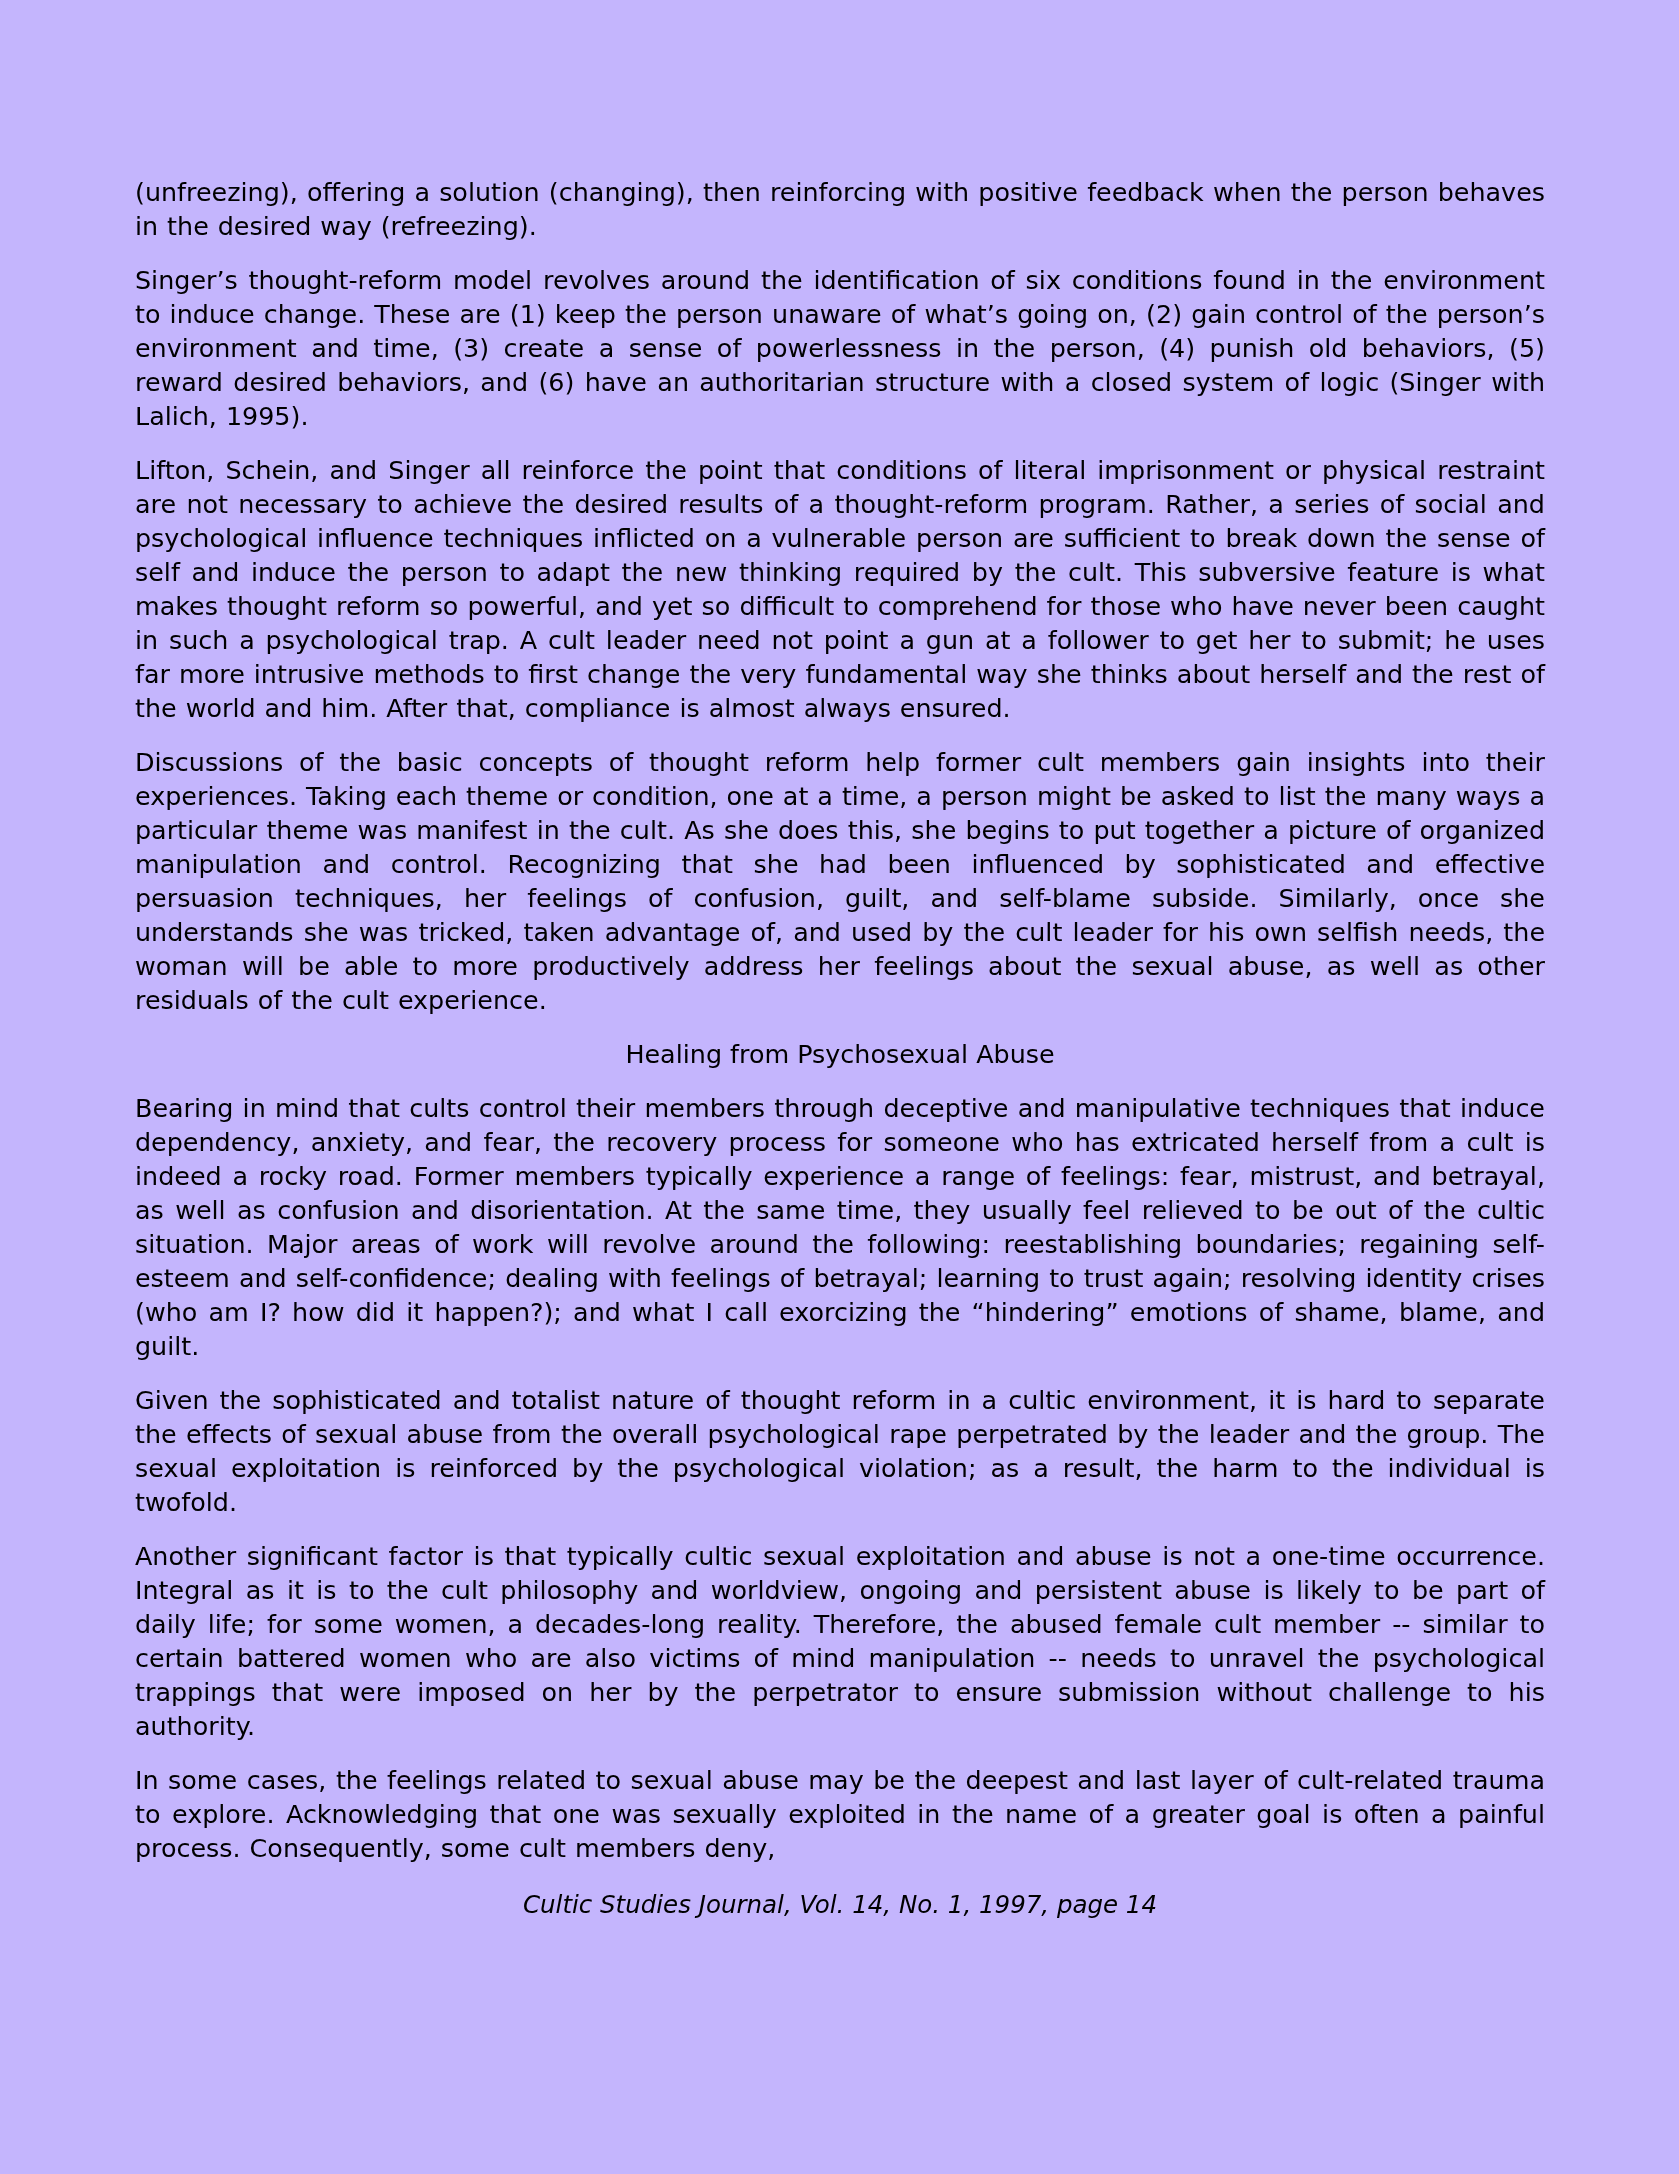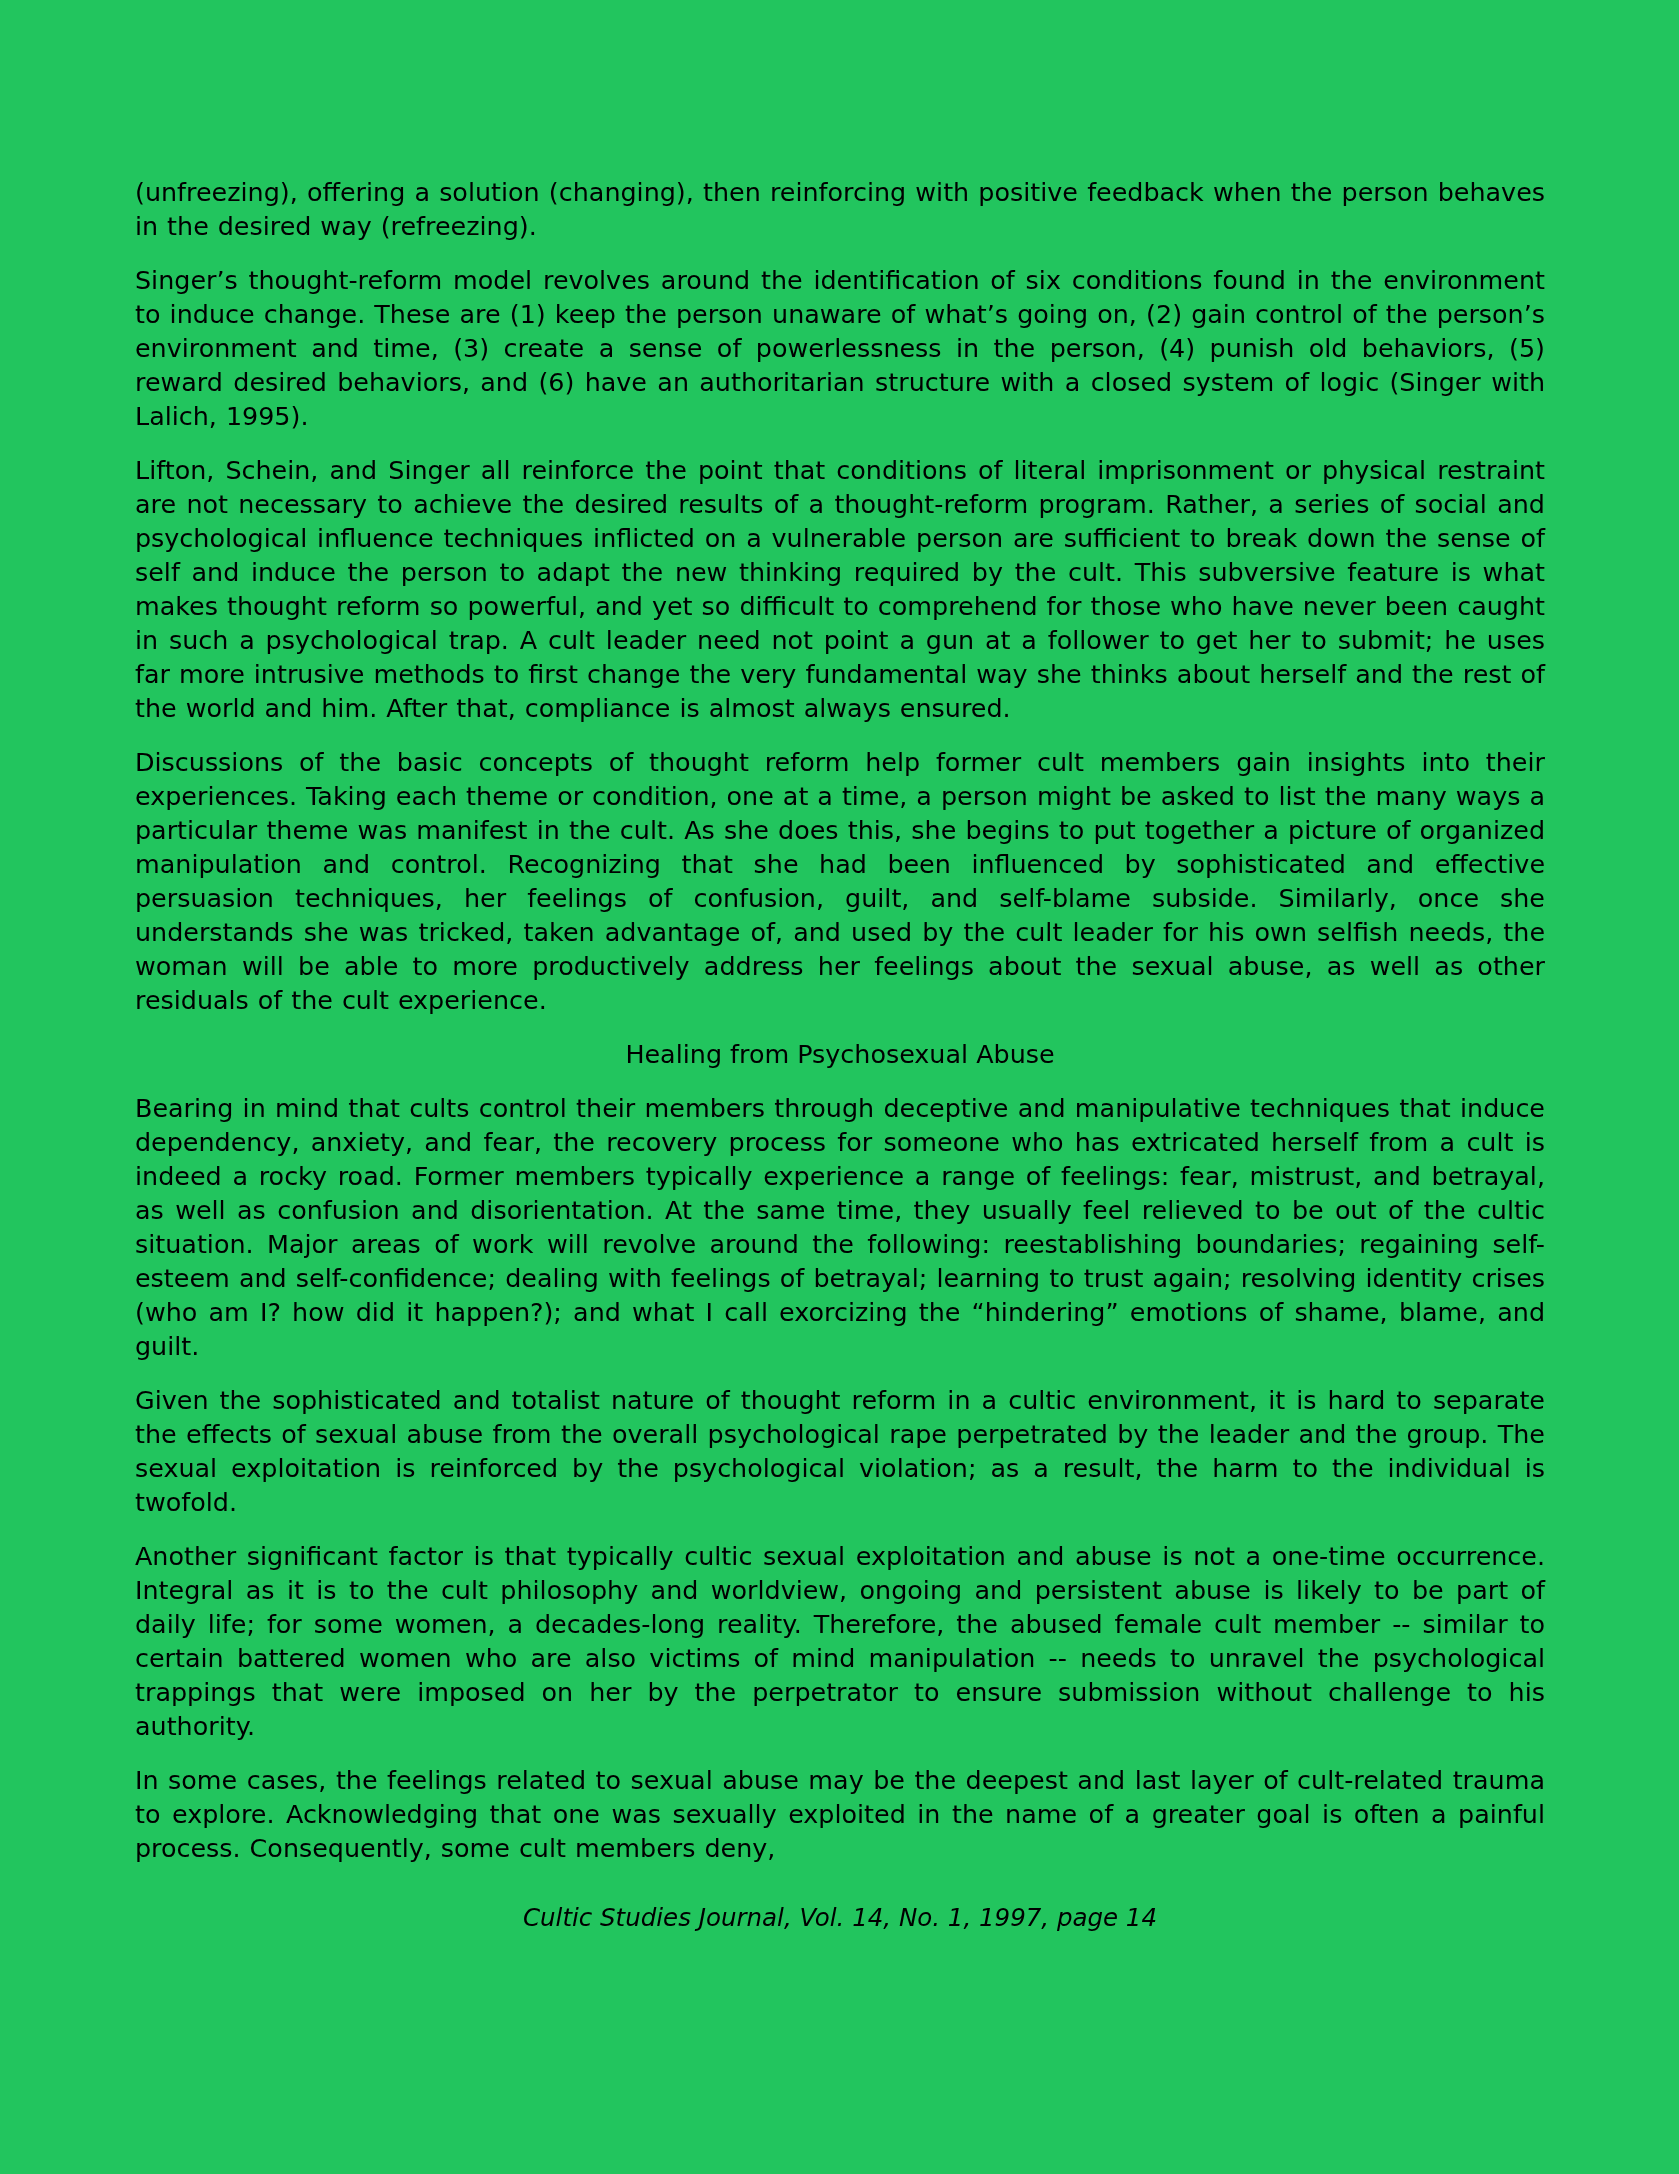--- a/index.html
+++ b/index.html
@@ -4,21 +4,21 @@
 <style>
   html, body {
     margin: 0;
     padding: 0;
     background: #ffffff;
   }
   .page {
     position: relative;
     width: 1680px;
     height: 2174px;
-    background: #22c55e;
+    background: #c4b5fd;
     overflow: hidden;
     font-family: "DejaVu Sans", "Liberation Sans", sans-serif;
     color: #000000;
   }
   .content {
     padding: 175px 135px 0 135px;
   }
   .content p {
     margin: 0 0 20px 0;
     font-size: 25.4px;
@@ -28,21 +28,21 @@
     word-spacing: 0.9px;
   }
   .heading {
     margin: 0 0 20px 0;
     font-size: 25.4px;
     line-height: 34px;
     font-weight: normal;
     text-align: center;
   }
   .footer {
-    margin-top: 37px;
+    margin-top: 24px;
     font-size: 24.5px;
     line-height: 32px;
     font-style: italic;
     text-align: center;
   }
 </style>
 </head>
 <body>
 
 <div class="page">

